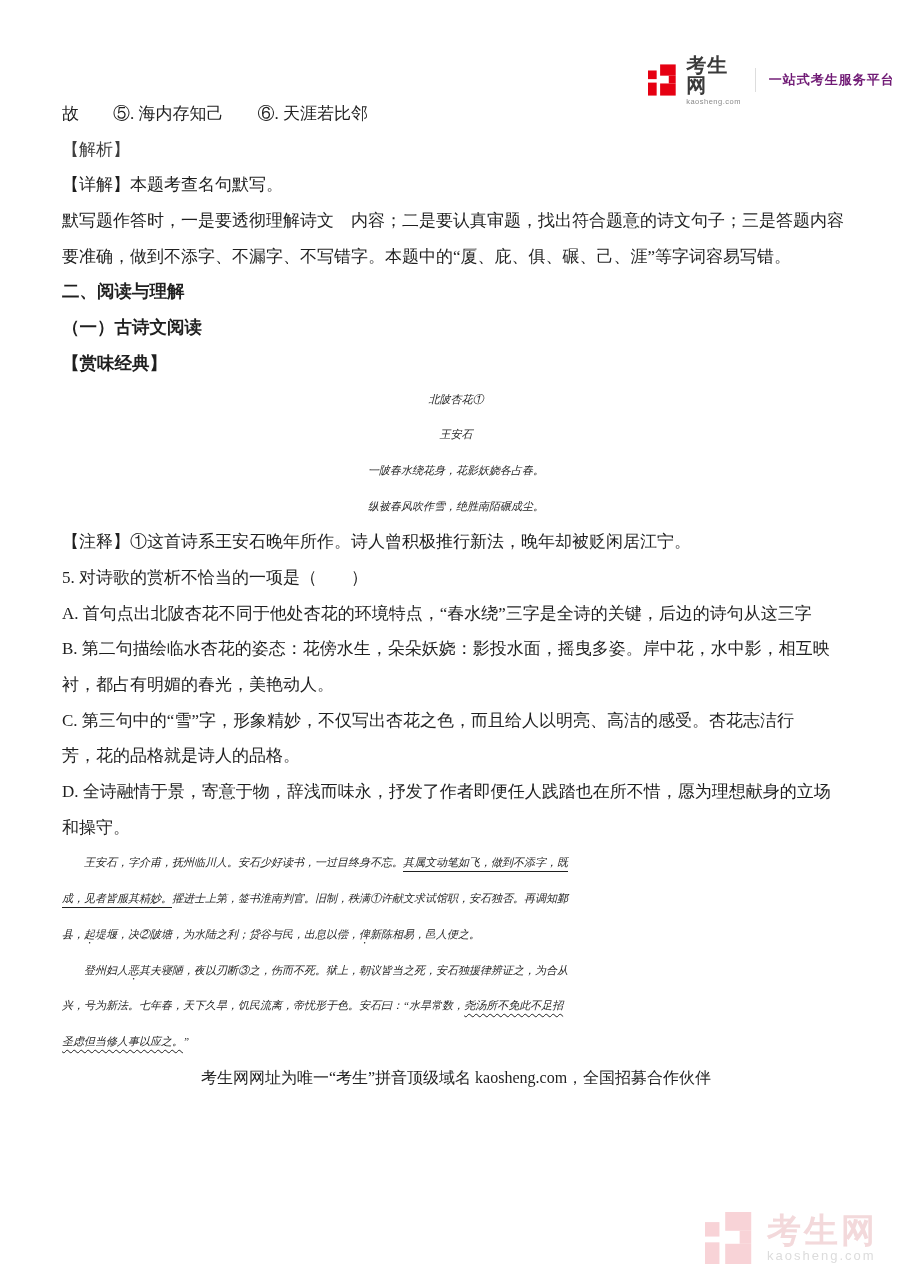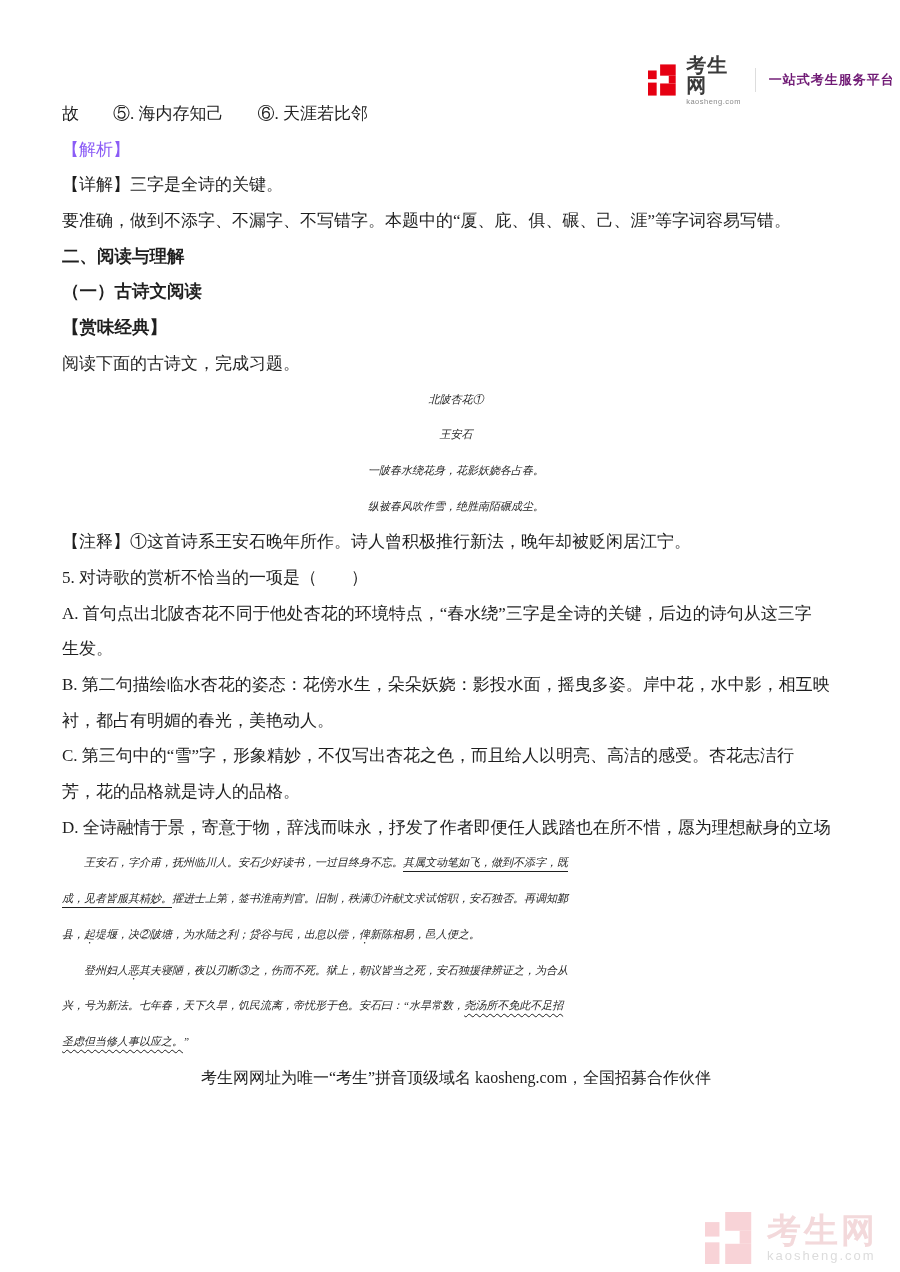--- a/index.html
+++ b/index.html
@@ -63,21 +63,21 @@
     height: 35.7px;
     line-height: 35.7px;
     white-space: nowrap;
   }
   .center { text-align: center; }
   .h {
     font-family: "Liberation Sans", sans-serif;
     font-weight: bold;
     font-size: 17.5px;
   }
-  .blue { color: #8b5cf6; }
+  .blue { color: #404040; }
   .kai { font-style: italic; font-size: 11px; }
   .u {
     text-decoration: underline;
     text-decoration-thickness: 1px;
     text-underline-offset: 5px;
   }
   .wavy {
     text-decoration: underline wavy;
     text-decoration-thickness: 1px;
     text-underline-offset: 4px;
@@ -137,41 +137,41 @@
       <div class="brand-name">考生网</div>
       <div class="brand-domain">kaosheng.com</div>
     </div>
     <div class="brand-divider"></div>
     <div class="brand-tagline">一站式考生服务平台</div>
   </div>
 
   <div class="content">
     <p class="line">故　　⑤. 海内存知己　　⑥. 天涯若比邻</p>
     <p class="line blue">【解析】</p>
-    <p class="line">【详解】三字是全诗的关键。</p>
+    <p class="line">【详解】本题考查名句默写。</p>
+    <p class="line">默写题作答时，一是要透彻理解诗文　内容；二是要认真审题，找出符合题意的诗文句子；三是答题内容</p>
     <p class="line">要准确，做到不添字、不漏字、不写错字。本题中的“厦、庇、俱、碾、己、涯”等字词容易写错。</p>
     <p class="line h">二、阅读与理解</p>
     <p class="line h">（一）古诗文阅读</p>
     <p class="line h">【赏味经典】</p>
-    <p class="line">阅读下面的古诗文，完成习题。</p>
 
     <p class="line center kai">北陂杏花①</p>
     <p class="line center kai">王安石</p>
     <p class="line center kai">一陂春水绕花身，花影妖娆各占春。</p>
     <p class="line center kai">纵被春风吹作雪，绝胜南陌碾成尘。</p>
 
     <p class="line">【注释】①这首诗系王安石晚年所作。诗人曾积极推行新法，晚年却被贬闲居江宁。</p>
     <p class="line">5. 对诗歌的赏析不恰当的一项是（　　）</p>
     <p class="line">A. 首句点出北陂杏花不同于他处杏花的环境特点，“春水绕”三字是全诗的关键，后边的诗句从这三字</p>
-    <p class="line">生发。</p>
     <p class="line">B. 第二句描绘临水杏花的姿态：花傍水生，朵朵妖娆：影投水面，摇曳多姿。岸中花，水中影，相互映</p>
     <p class="line">衬，都占有明媚的春光，美艳动人。</p>
     <p class="line">C. 第三句中的“雪”字，形象精妙，不仅写出杏花之色，而且给人以明亮、高洁的感受。杏花志洁行</p>
     <p class="line">芳，花的品格就是诗人的品格。</p>
     <p class="line">D. 全诗融情于景，寄意于物，辞浅而味永，抒发了作者即便任人践踏也在所不惜，愿为理想献身的立场</p>
+    <p class="line">和操守。</p>
 
     <p class="line kai"><span>　　王安石，字介甫，抚州临川人。安石少好读书，一过目终身不忘。</span><span class="u">其属文动笔如飞，做到不添字，既</span></p>
     <p class="line kai"><span class="u">成，见者皆服其精妙。</span><span>擢进士上第，签书淮南判官。旧制，秩满①许献文求试馆职，安石独否。再调知鄞</span></p>
     <p class="line kai"><span>县，</span><span class="dot">起</span><span>堤堰，决②陂塘，为水陆之利；贷谷与民，出息以偿，</span><span class="dot">俾</span><span>新陈相易，邑人便之。</span></p>
     <p class="line kai"><span>　　登州妇人</span><span class="dot">恶</span><span>其夫寝陋，夜以刃断③之，伤而不死。狱上，朝议皆当之死，安石独援律辨证之，为合从</span></p>
     <p class="line kai"><span>兴，号为新法。七年春，天下久旱，饥民流离，帝忧形于色。安石曰：“水旱常数，</span><span class="wavy">尧汤所不免此不足招</span></p>
     <p class="line kai"><span class="wavy">圣虑但当修人事以应之。</span><span>”</span></p>
 
     <p class="line center footer-line">考生网网址为唯一“考生”拼音顶级域名 kaosheng.com，全国招募合作伙伴</p>
   </div>

